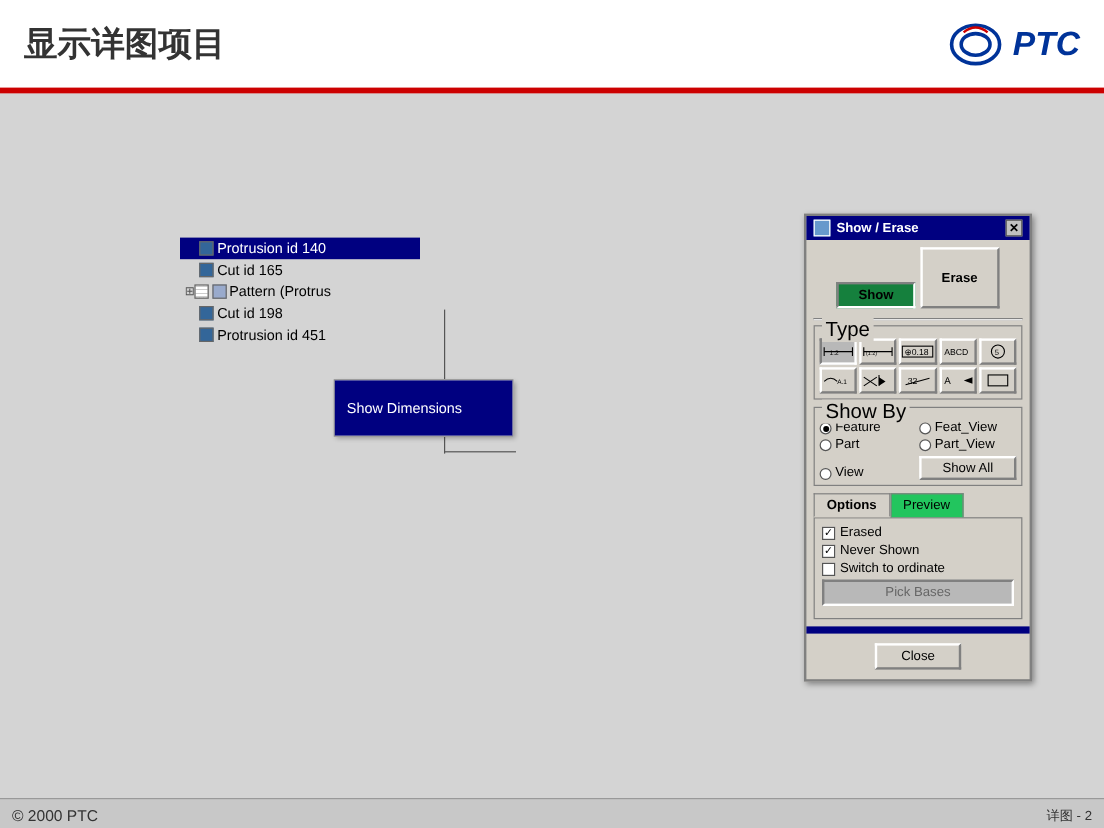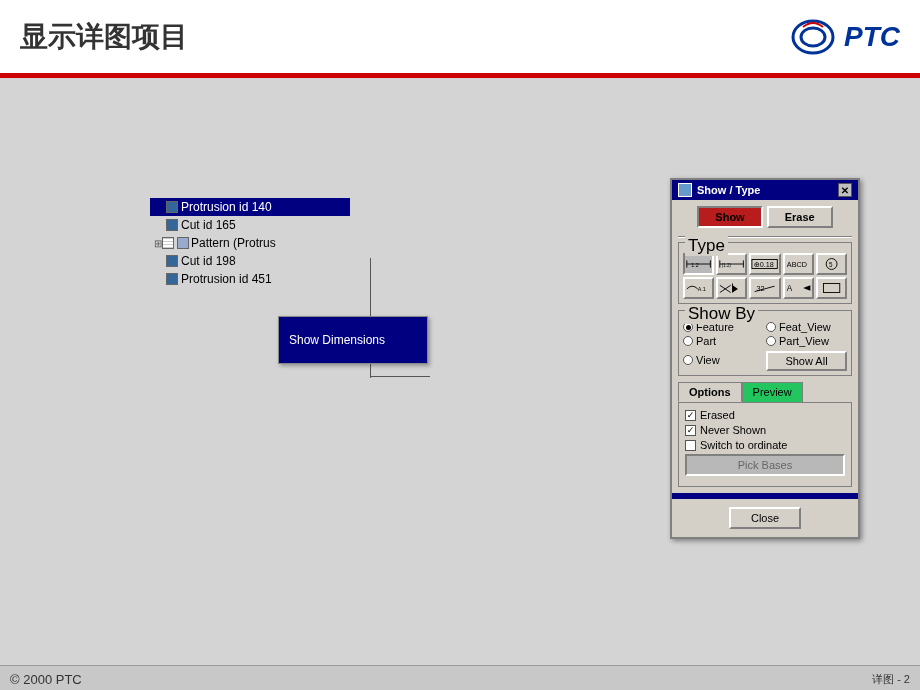--- a/index.html
+++ b/index.html
@@ -214,22 +214,23 @@
     .dlg-btn {
       padding: 3px 16px;
       background: #d4d0c8;
       border: 2px solid;
       border-color: #ffffff #808080 #808080 #ffffff;
       font-size: 11px;
       cursor: pointer;
       font-weight: bold;
     }
     .dlg-btn.active {
-      background: #b91c1c;
+      background: #15803d;
       border-color: #808080 #ffffff #ffffff #808080;
+      margin-top: 29px;
     }
 
     
     .separator {
       height: 2px;
       background: #808080;
       margin: 4px 0;
       border-top: 1px solid #808080;
       border-bottom: 1px solid #ffffff;
     }
@@ -280,21 +281,21 @@
 
     
     .show-by-grid {
       display: grid;
       grid-template-columns: 1fr 1fr;
       gap: 2px;
       margin-top: 4px;
     }
     .radio-item {
       display: flex;
-      align-items: center;
+      align-items: flex-end;
       gap: 3px;
       font-size: 11px;
     }
     .radio-input {
       width: 10px;
       height: 10px;
       border-radius: 50%;
       border: 1px solid #555;
       background: white;
       display: inline-flex;
@@ -458,21 +459,21 @@
 
   <div class="context-menu">
     <div class="context-menu-item active">Show Dimensions</div>
   </div>
 
   <div class="dialog">
 
     <div class="dialog-titlebar">
       <div class="dialog-title-left">
         <span class="dialog-icon"></span>
-        <span>Show / Type</span>
+        <span>Show / Erase</span>
       </div>
       <div class="dialog-close-btn">✕</div>
     </div>
 
     <div class="dialog-body">
 
       <div class="show-erase-row">
         <button class="dlg-btn active">Show</button>
         <button class="dlg-btn">Erase</button>
       </div>

